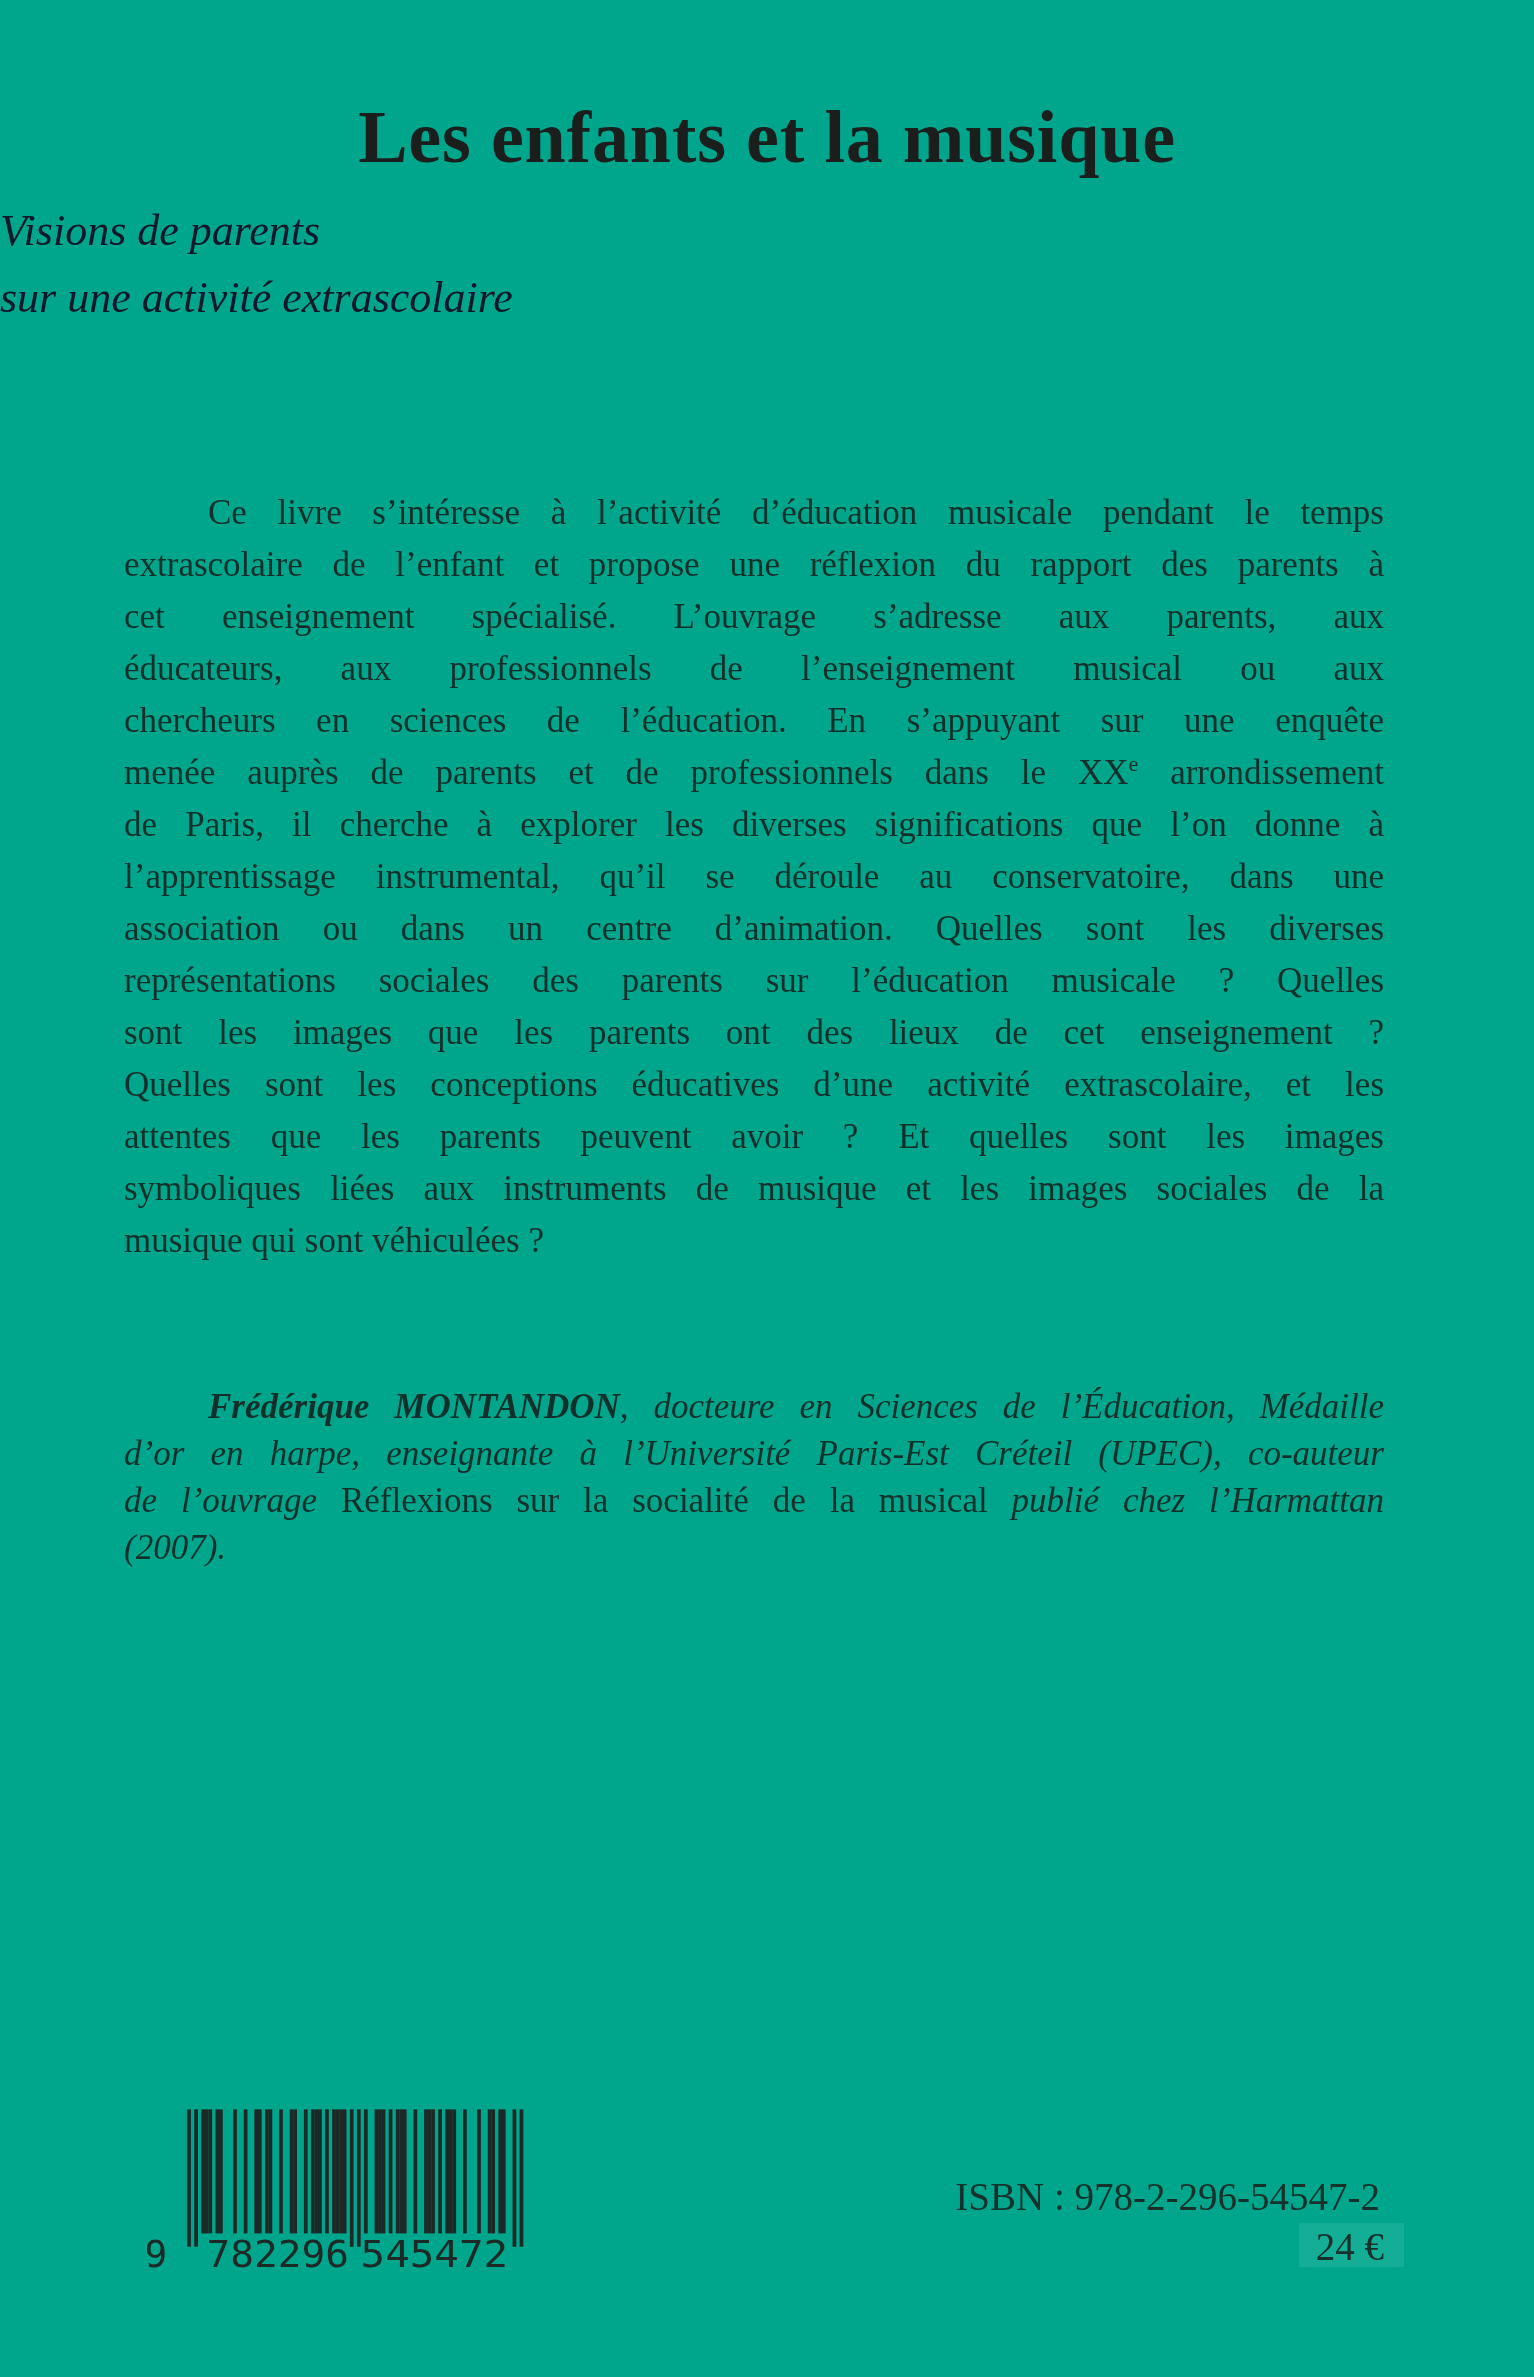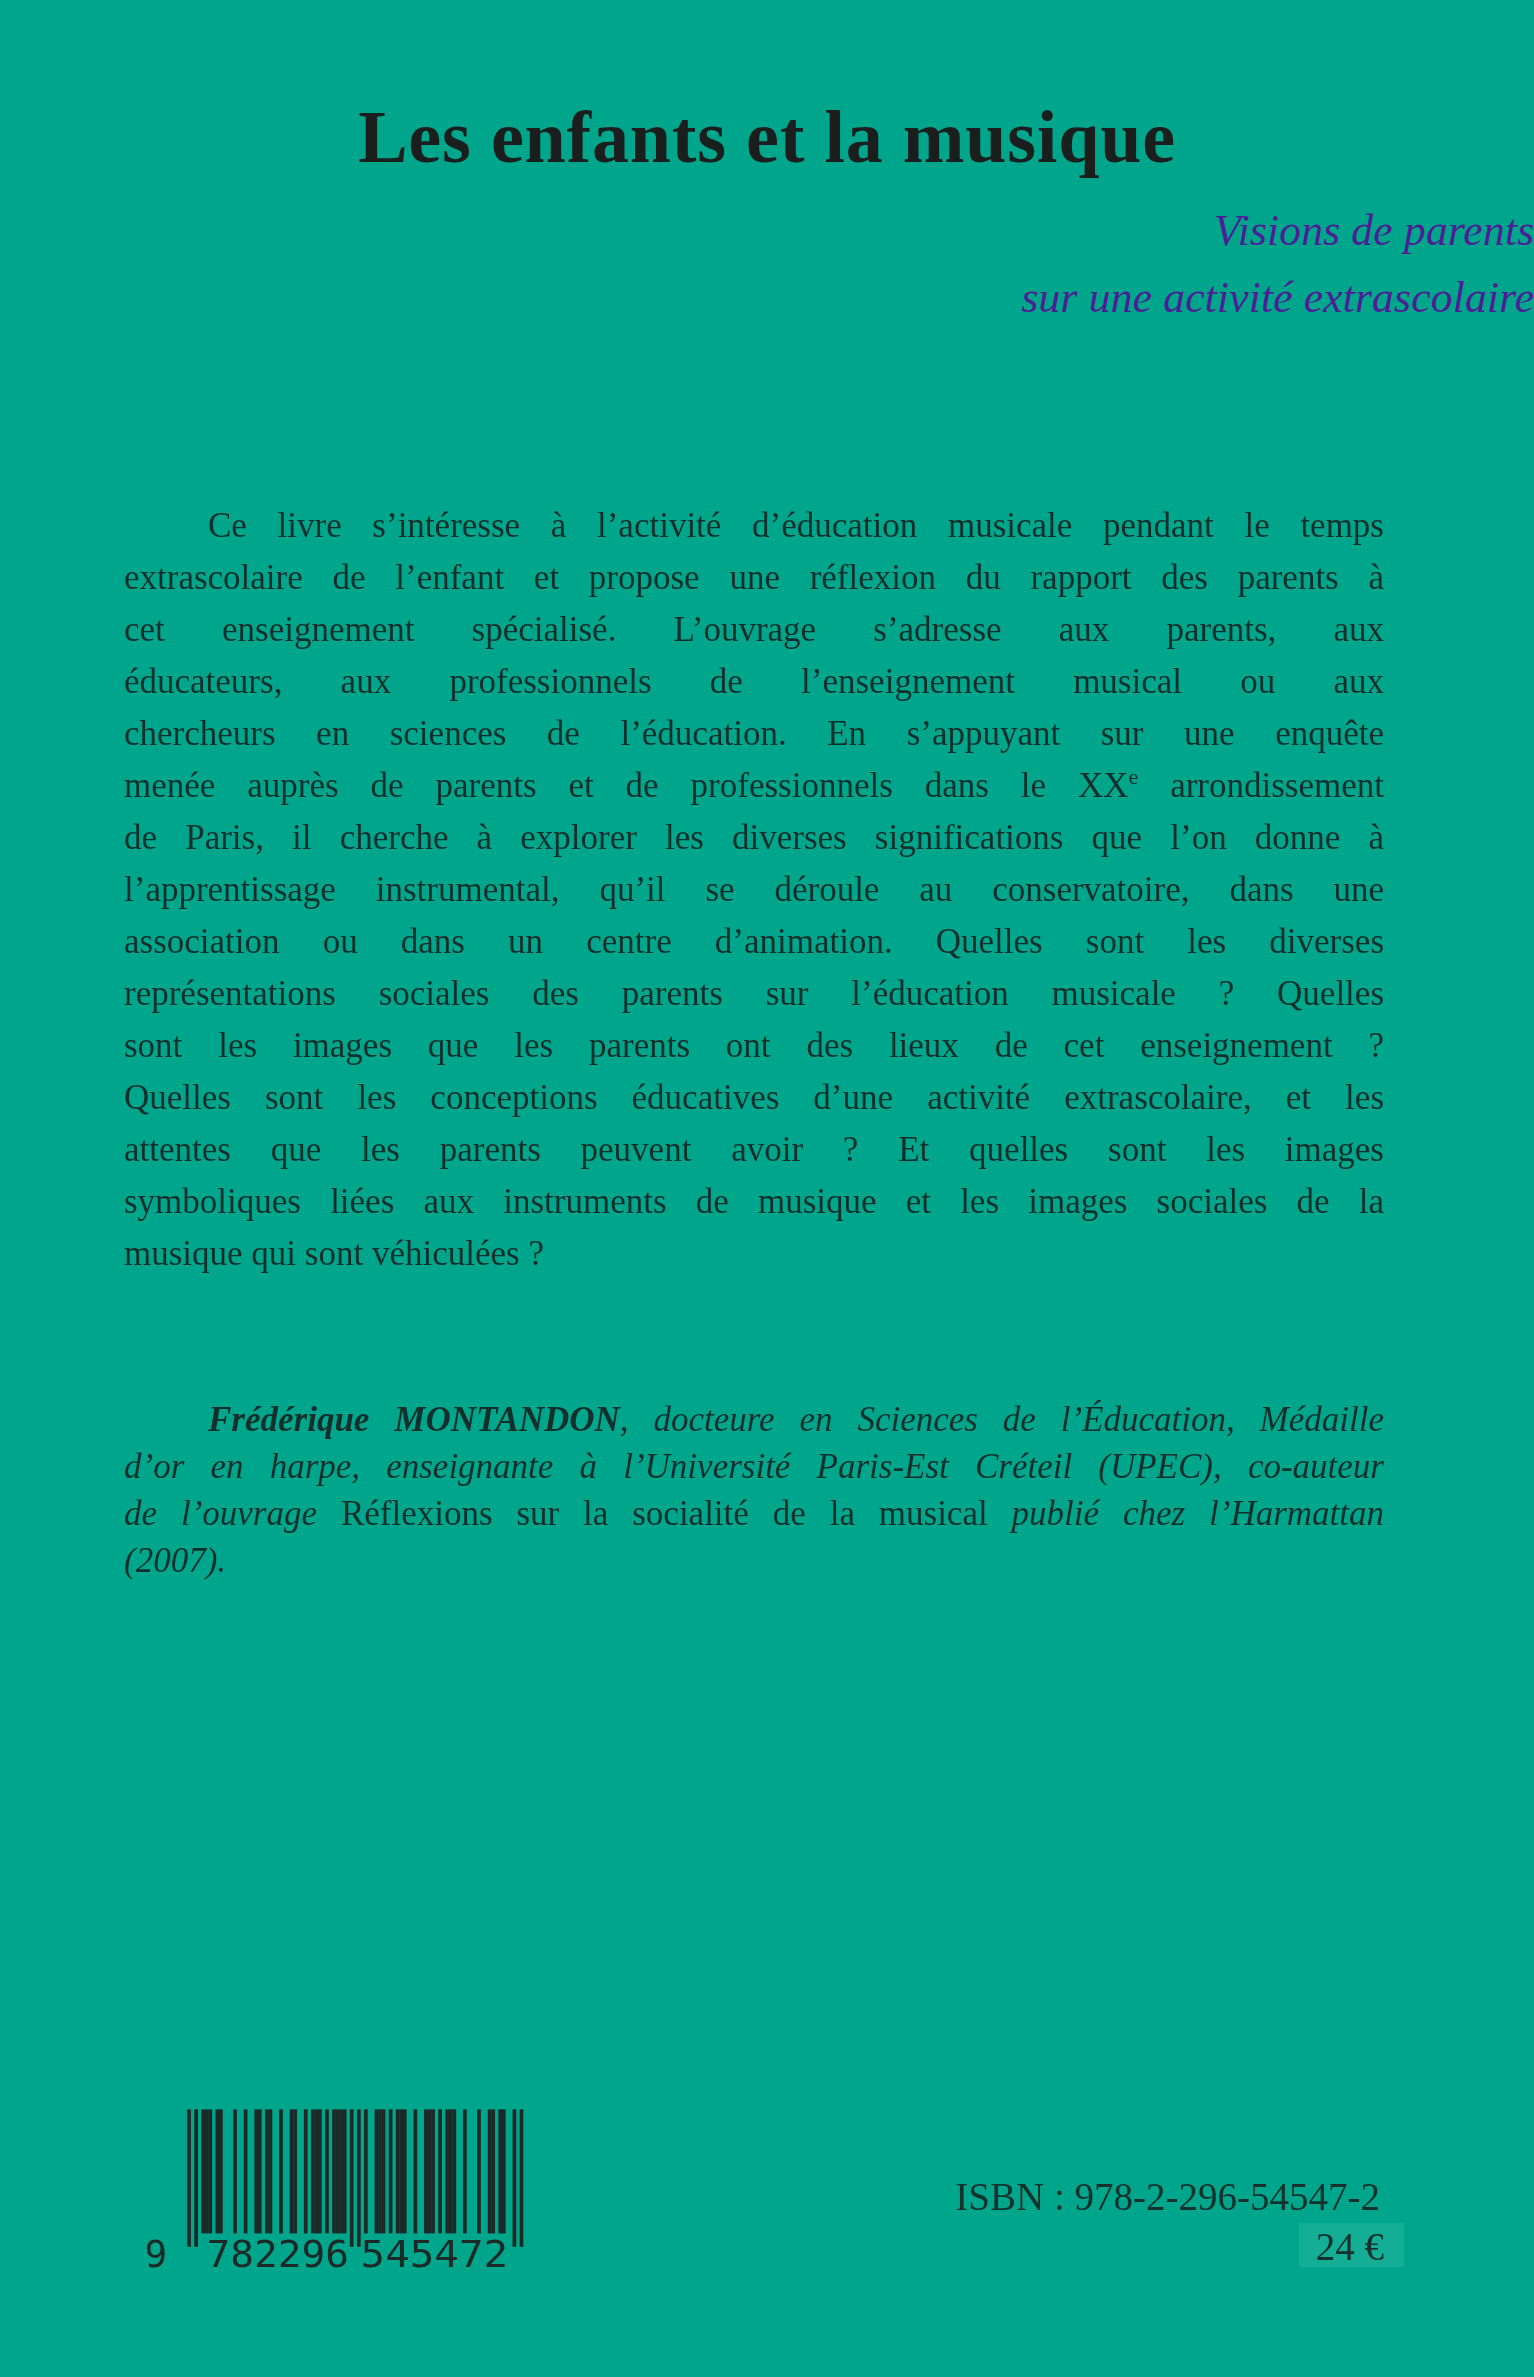--- a/index.html
+++ b/index.html
@@ -8,29 +8,29 @@
     background:#00a68c;color:#12302b;
     font-family:"Liberation Serif",serif;
   }
   .title{
     position:absolute;top:100px;left:0;width:100%;
     text-align:center;font-weight:bold;font-size:74px;line-height:1;
     color:#1a1f1e;letter-spacing:0.8px;
   }
   .subtitle{
     position:absolute;top:197px;left:0;width:100%;
-    text-align:right;font-style:italic;font-size:44px;line-height:67px;
-    color:#4c1d95;
+    text-align:left;font-style:italic;font-size:44px;line-height:67px;
+    color:#0f172a;
   }
   .synopsis{
     position:absolute;left:124px;top:487px;width:1260px;
     font-size:35px;line-height:52px;
   }
   .line{text-align:justify;text-align-last:justify;text-justify:inter-word;}
-  .line.first{text-indent:84px;margin-top:13px;}
+  .line.first{text-indent:84px;}
   .line.last{text-align-last:left;}
   .sup{font-size:22px;vertical-align:super;line-height:0;}
   .bio{
     position:absolute;left:124px;top:1383px;width:1260px;
     font-size:35px;line-height:47px;font-style:italic;
   }
   .bio .name{font-weight:bold;}
   .bio .roman{font-style:normal;}
   .barcode{position:absolute;left:126px;top:2106px;width:419px;height:176px;}
   .barcode svg{width:100%;height:100%;display:block;}

